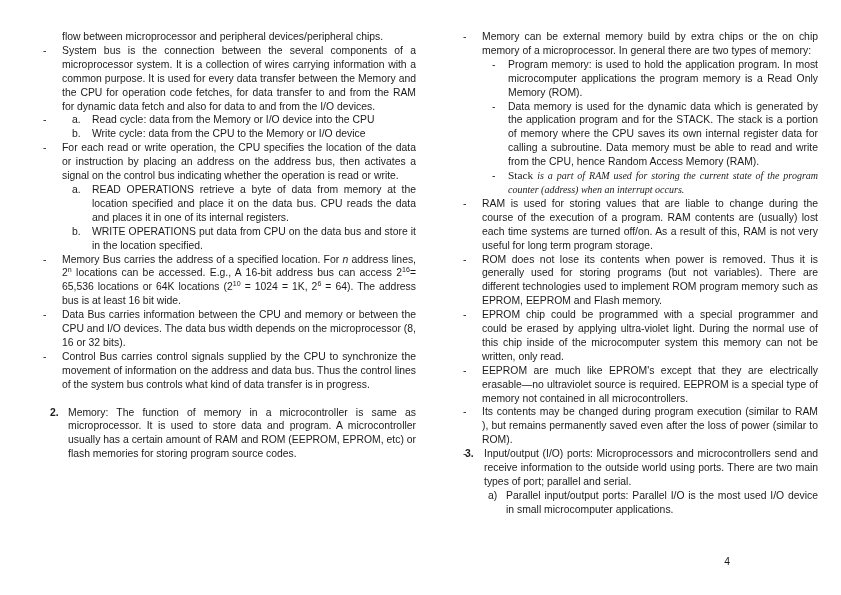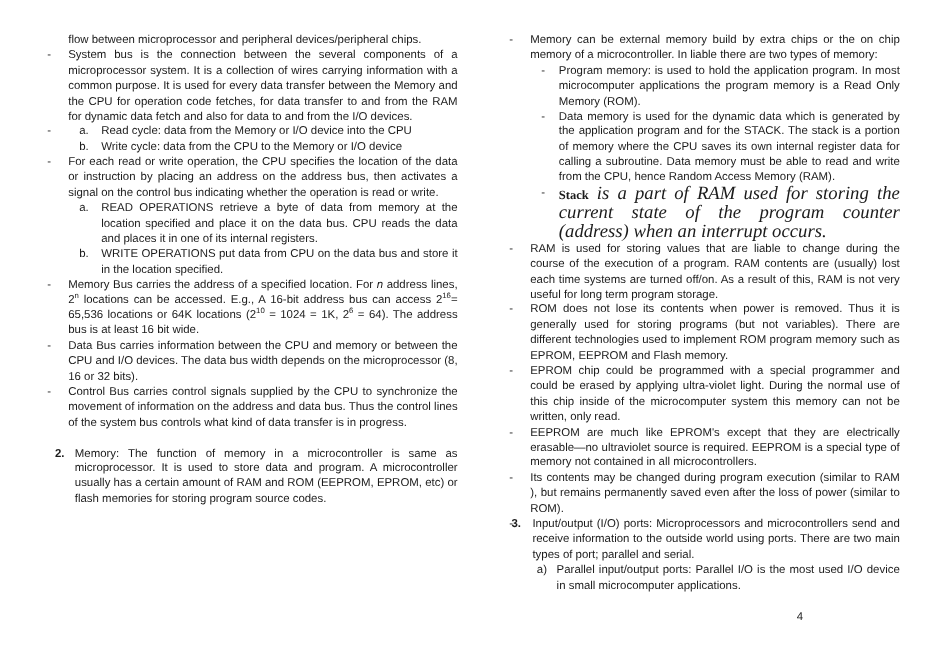--- a/index.html
+++ b/index.html
@@ -104,26 +104,26 @@
   .lettered > .mk {
     position: absolute;
     left: -18px;
     top: 0;
   }
 
   b, .b { font-weight: normal; }
   .serif-ital {
     font-family: "Liberation Serif", serif;
     font-style: italic;
-    font-size: 17px;
+    font-size: 10px;
   }
   .serif-bold {
     font-family: "Liberation Serif", serif;
     font-style: normal;
-    font-weight: bold;
+    font-weight: normal;
     font-size: 11.4px;
   }
   sup { font-size: 0.68em; vertical-align: super; line-height: 0; }
   .ital { font-style: italic; }
 
   .page-number {
     position: absolute;
     right: 28px;
     bottom: 28px;
     font-size: 10.4px;
@@ -198,21 +198,21 @@
       <span class="mk">2.</span>
       <b>Memory</b><span>: The function of memory in a microcontroller is same as microprocessor. It is used to store data and program. A microcontroller usually has a certain amount of RAM and ROM (EEPROM, EPROM, etc) or flash memories for storing program source codes.</span>
     </div>
 
   </div>
 
   <div class="col col-right">
 
     <div class="blk lvl1">
       <span class="mk">-</span>
-      <span>Memory can be external memory build by extra chips or the on chip memory of a microcontroller. In liable there are two types of memory:</span>
+      <span>Memory can be external memory build by extra chips or the on chip memory of a microprocessor. In general there are two types of memory:</span>
     </div>
 
     <div class="blk lvl2r">
       <span class="mk">-</span>
       <b>Program memory:</b><span> is used to hold the application program. In most microcomputer applications the program memory is a Read Only Memory (ROM).</span>
     </div>
 
     <div class="blk lvl2r">
       <span class="mk">-</span>
       <b>Data memory</b><span> is used for the dynamic data which is generated by the application program and for the STACK. The stack is a portion of memory where the CPU saves its own internal register data for calling a </span><b>subroutine</b><span>. Data memory must be able to read and write from the CPU, hence Random Access Memory (RAM).</span>

